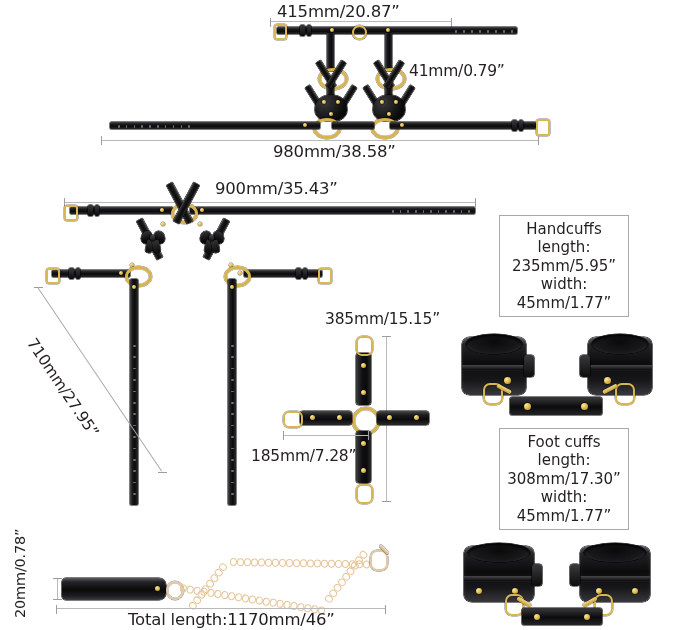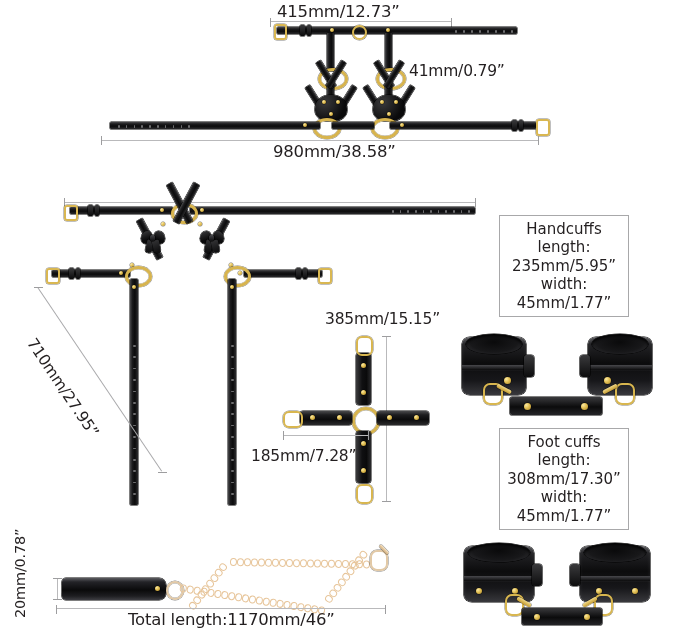--- a/index.html
+++ b/index.html
@@ -134,21 +134,21 @@
     box-shadow:0 0 0 .6px #000;
   }
 </style>
 </head>
 <body style="background: rgb(255, 255, 255);">
 
 <div class="stage">
 
   <div class="abs" style="left:0;top:0;width:680px;height:170px;">
 
-    <div class="dim s16" style="left:277px;top:2px;">415mm/12.73”</div>
+    <div class="dim s16" style="left:277px;top:2px;">415mm/20.87”</div>
     <div class="rule-h" style="left:270px;top:21px;width:182px;"></div>
     <div class="tick-v" style="left:270px;top:18px;"></div>
     <div class="tick-v" style="left:451px;top:18px;"></div>
 
     <div class="strap" style="left:277px;top:27px;width:240px;height:7px;"></div>
     <div class="buckle" style="left:274px;top:24px;width:9px;height:12px;border-radius:3px;"></div>
     <div class="keeper" style="left:300px;top:25px;width:5px;height:11px;"></div>
     <div class="keeper" style="left:307px;top:25px;width:4px;height:11px;"></div>
     <div class="holes" style="left:455px;top:30px;width:58px;">
       <i></i>
@@ -218,20 +218,21 @@
     <div class="stud" style="left:400px;top:123px;width:4px;height:4px;"></div>
 
     <div class="rule-h" style="left:101px;top:140px;width:438px;"></div>
     <div class="tick-v" style="left:101px;top:136px;"></div>
     <div class="tick-v" style="left:538px;top:136px;"></div>
     <div class="dim s16" style="left:273px;top:142px;">980mm/38.58”</div>
   </div>
 
   <div class="abs" style="left:0;top:175px;width:500px;height:345px;">
 
+    <div class="dim s16" style="left:215px;top:4px;">900mm/35.43”</div>
     <div class="rule-h" style="left:64px;top:27px;width:412px;"></div>
     <div class="tick-v" style="left:64px;top:23px;"></div>
     <div class="tick-v" style="left:475px;top:23px;"></div>
 
     <div class="strap" style="left:70px;top:32px;width:103px;height:7px;"></div>
     <div class="strap" style="left:190px;top:32px;width:285px;height:7px;"></div>
     <div class="buckle" style="left:64px;top:30px;width:10px;height:12px;border-radius:3px;"></div>
     <div class="keeper" style="left:88px;top:30px;width:5px;height:11px;"></div>
     <div class="keeper" style="left:95px;top:30px;width:4px;height:11px;"></div>
     <div class="holes" style="left:392px;top:35px;width:78px;">

